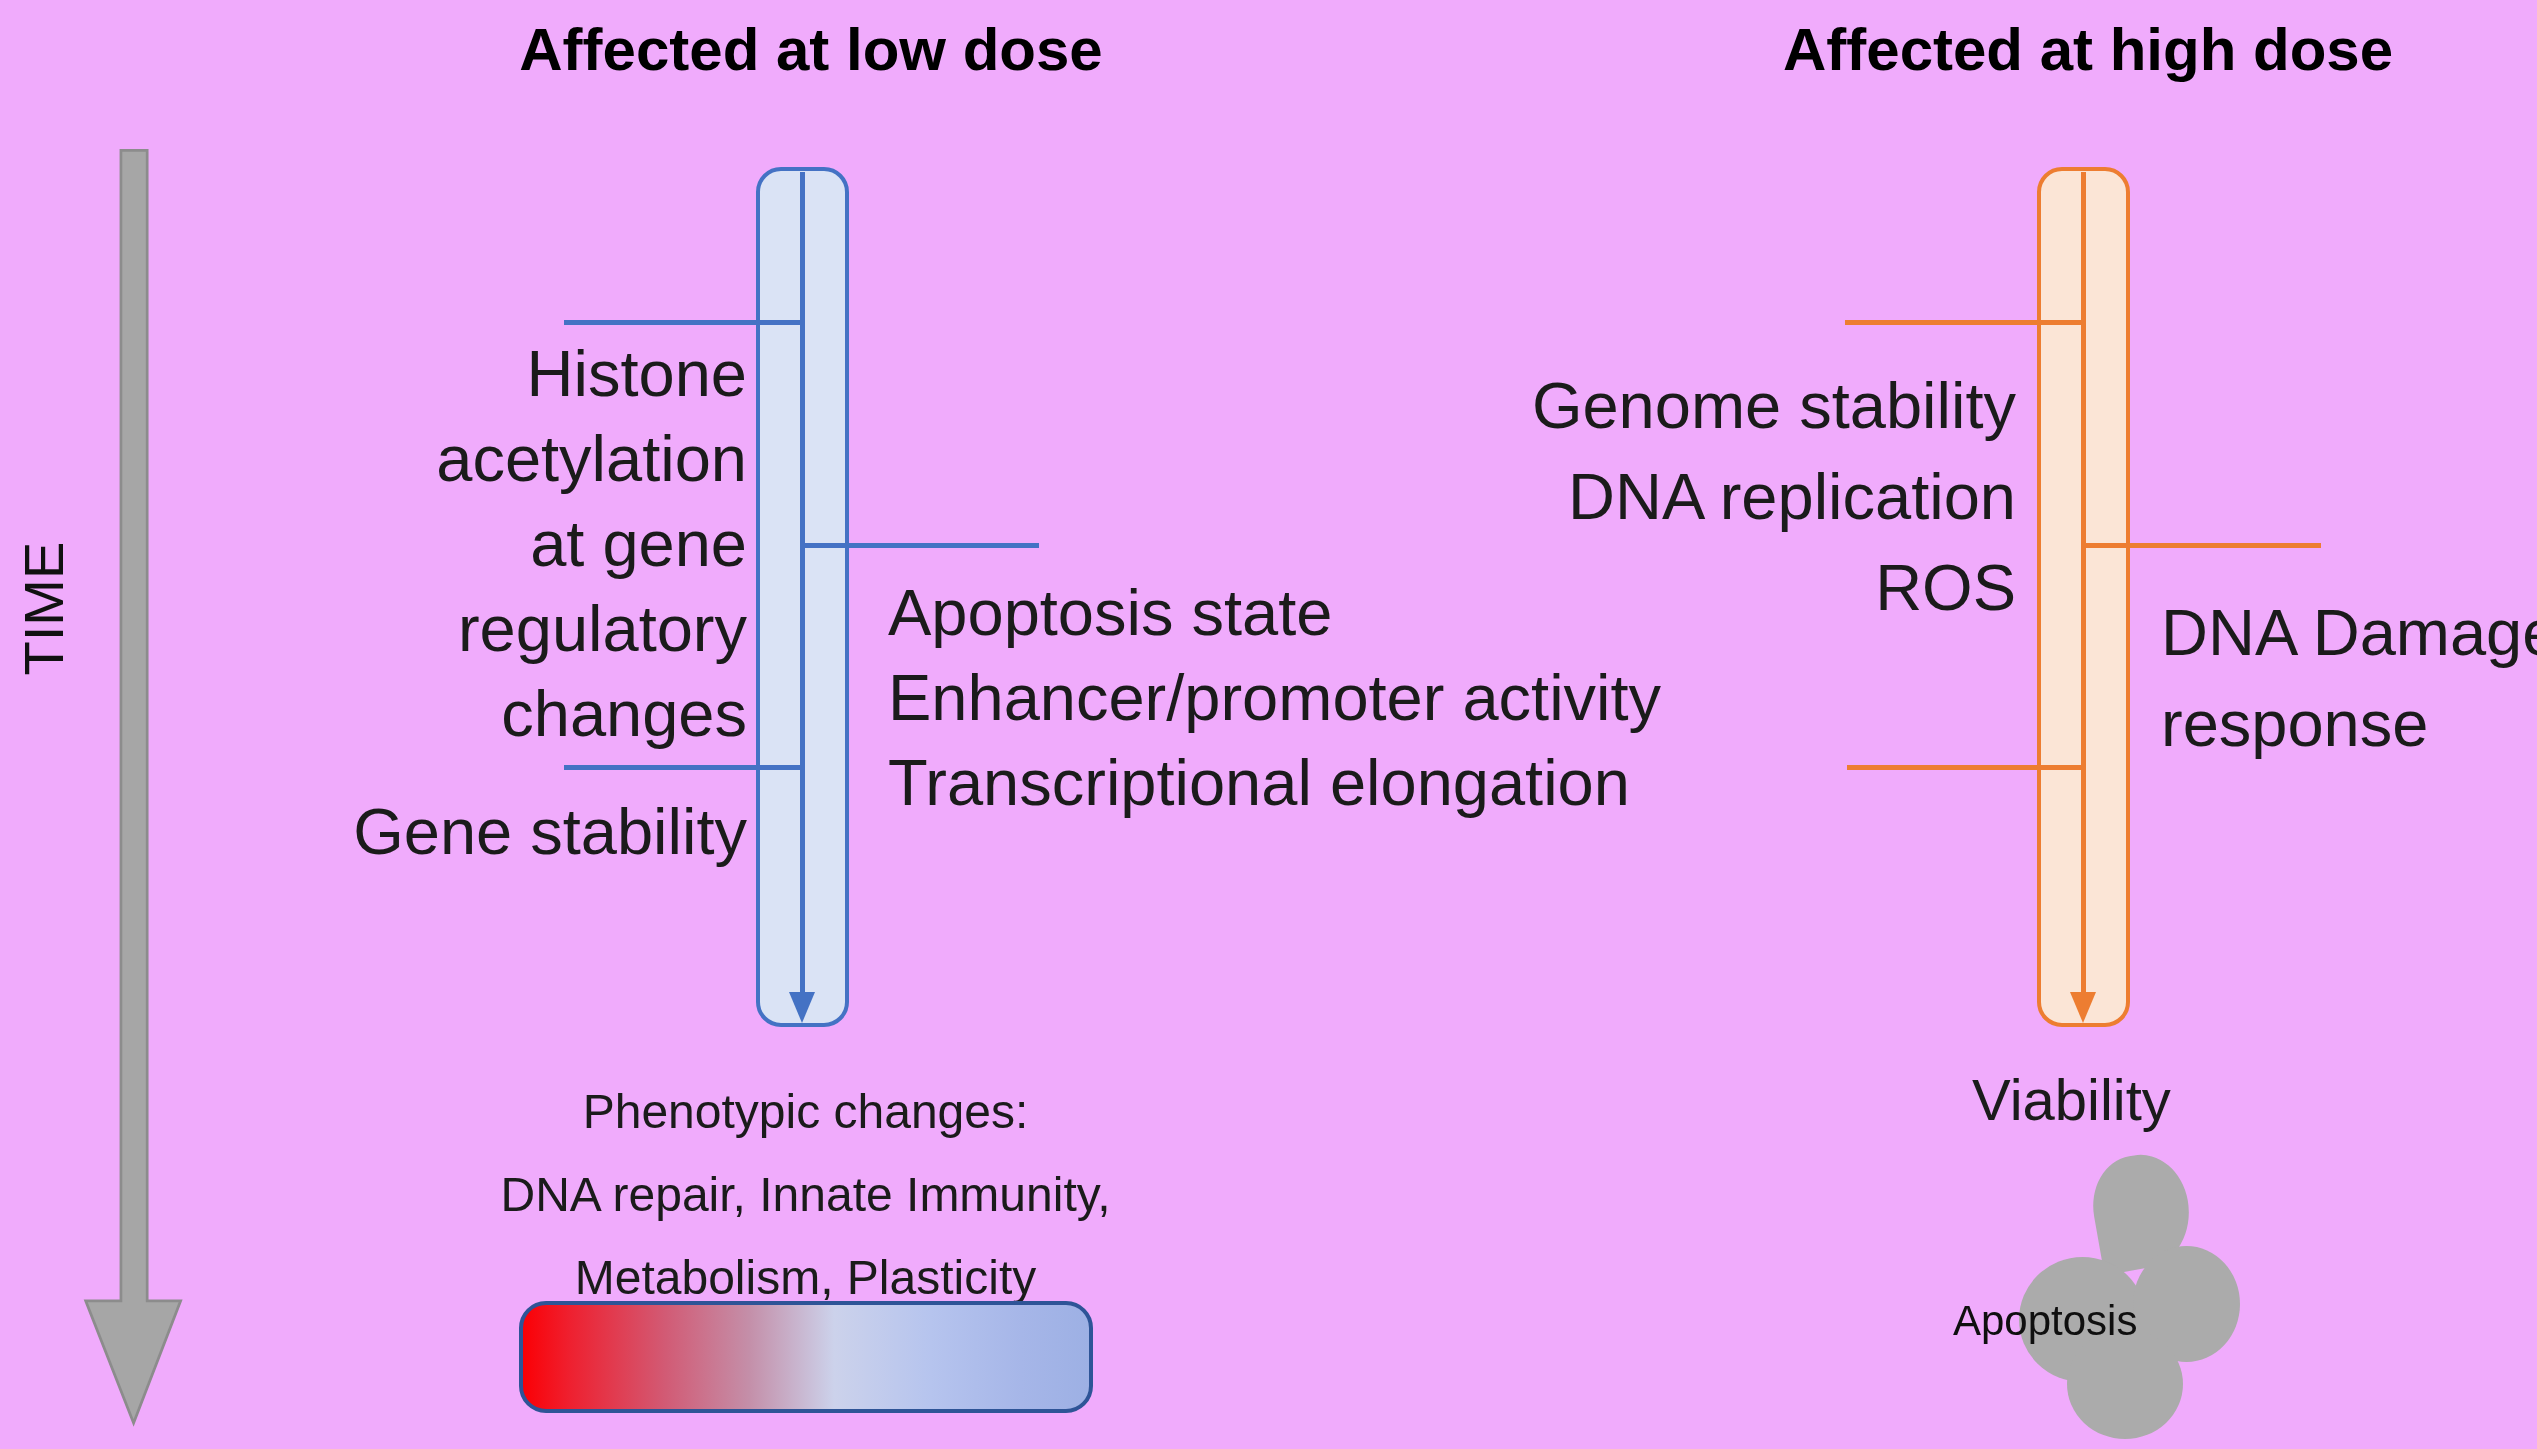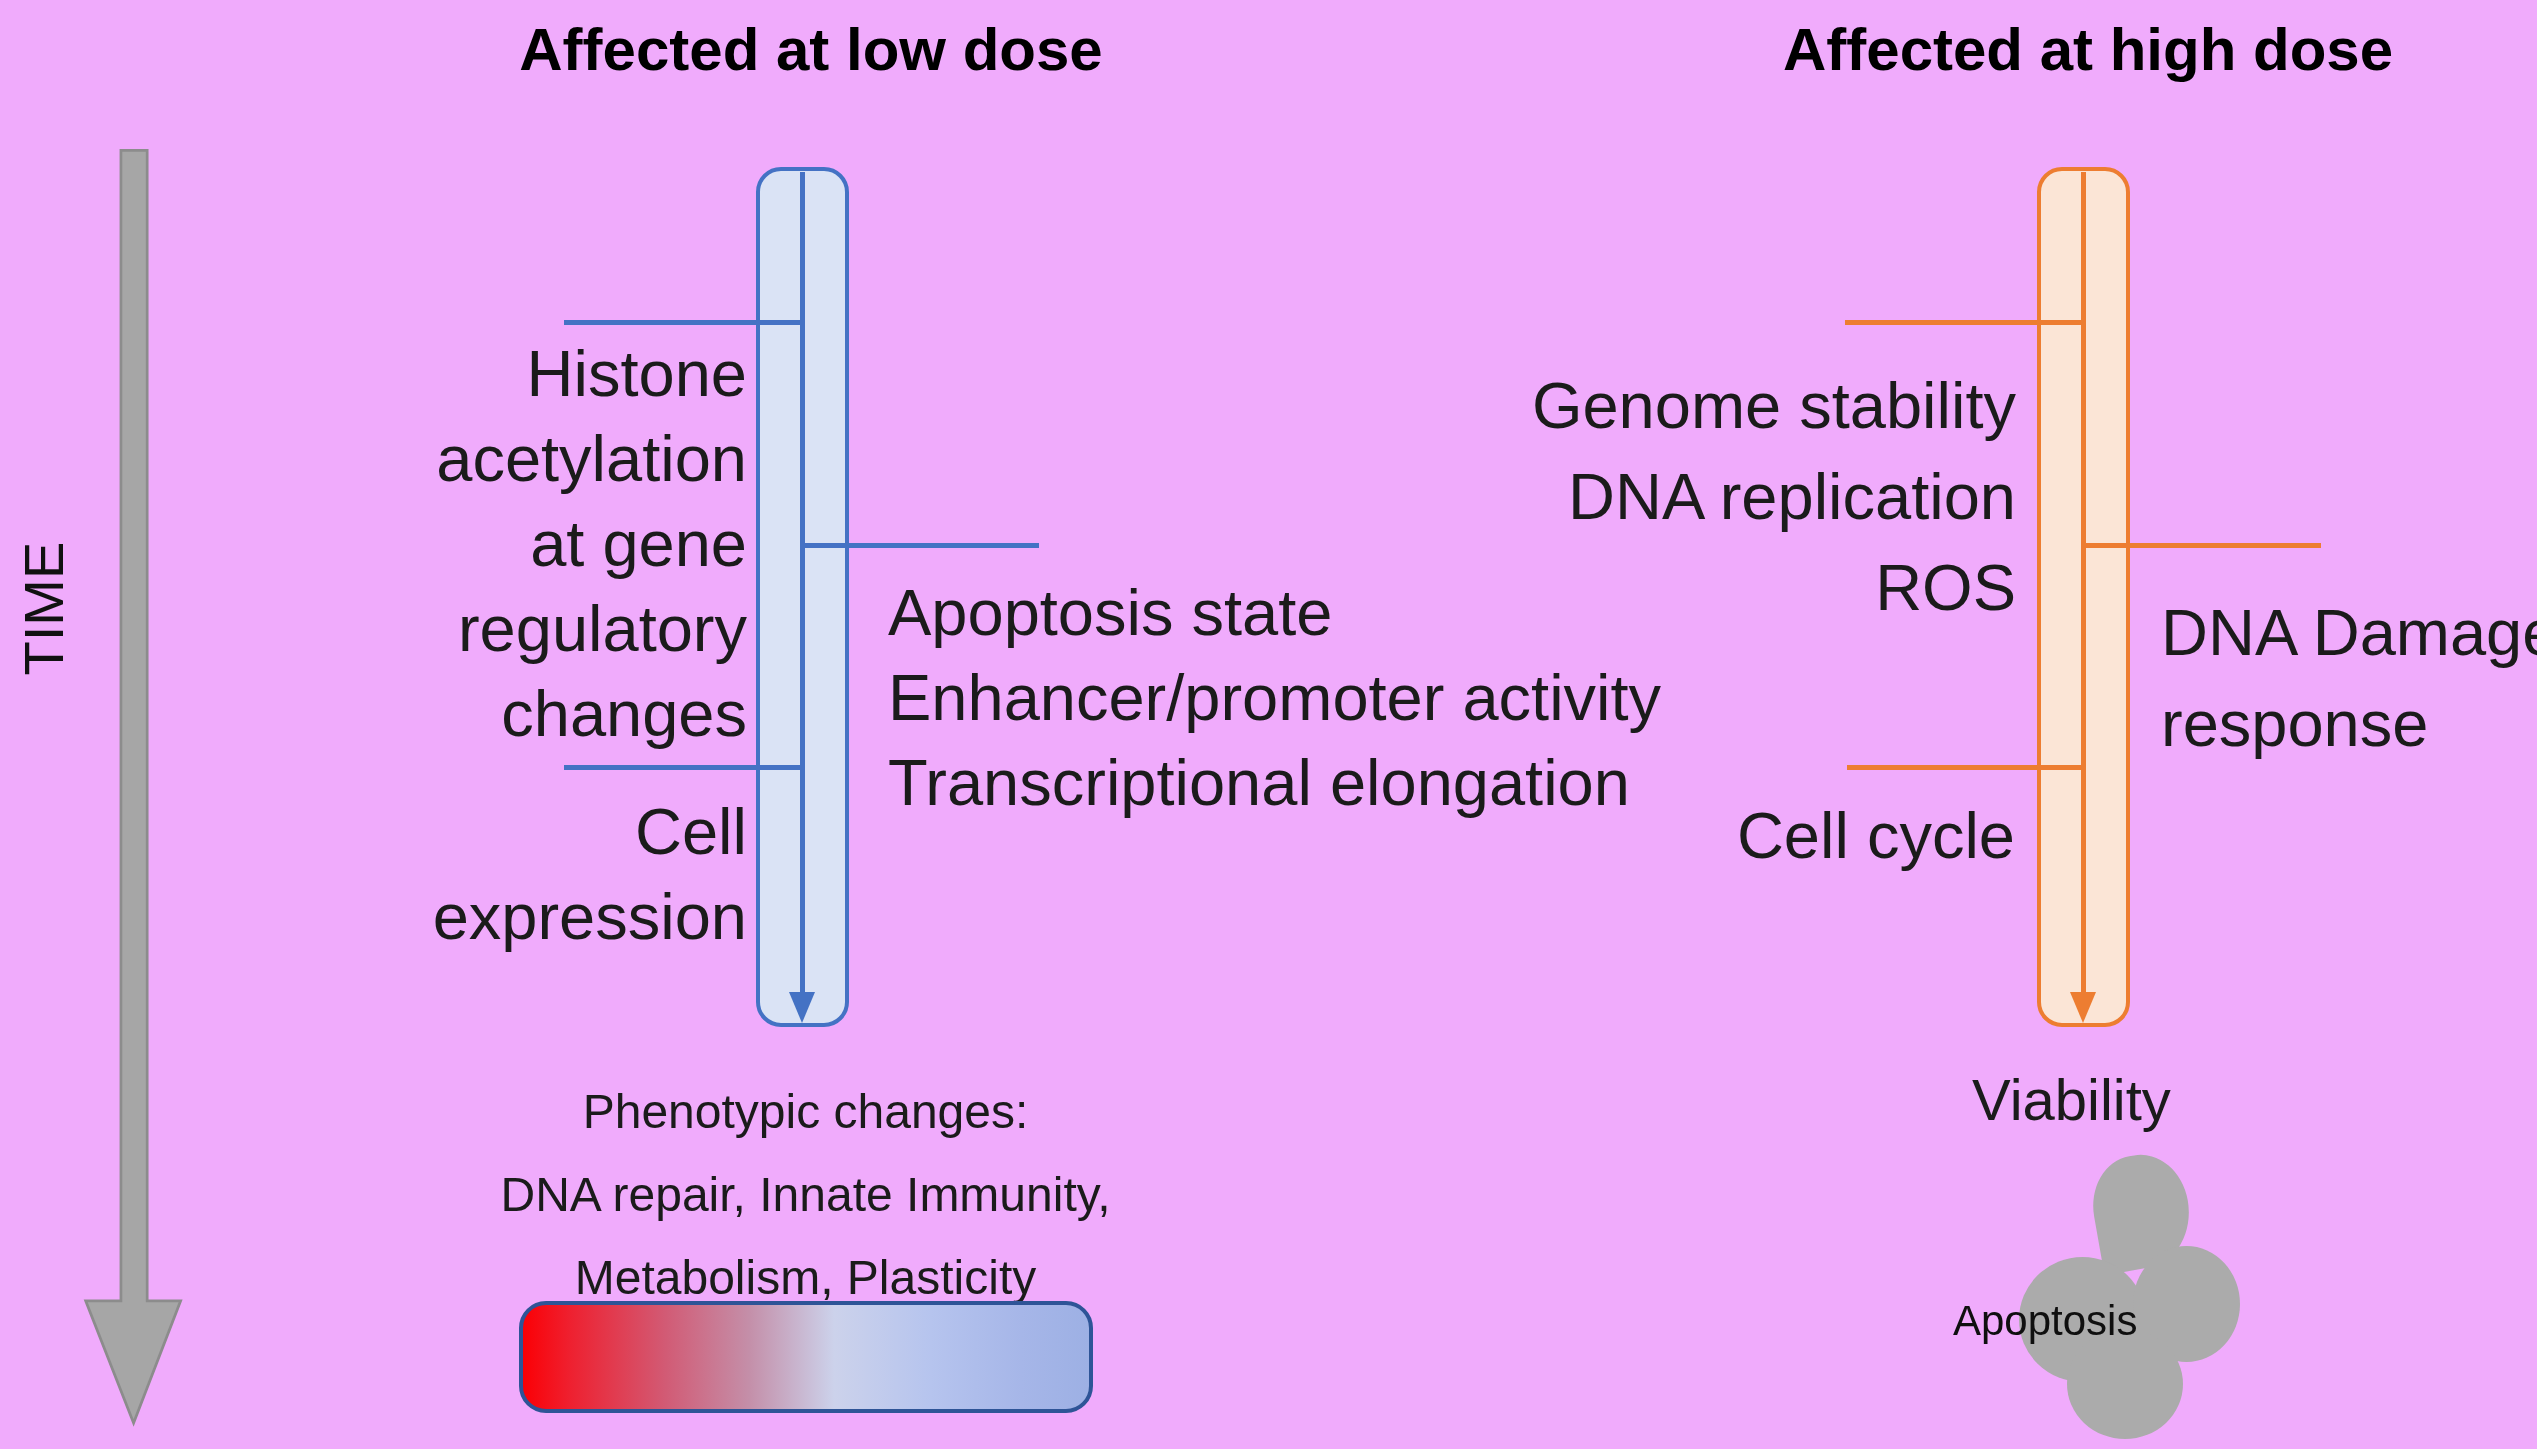--- a/index.html
+++ b/index.html
@@ -100,21 +100,21 @@
     <div>at gene regulatory</div>
     <div>changes</div>
   </div>
 
   <div class="lbl lbl-chromatin">
     <div>Apoptosis state</div>
     <div>Enhancer/promoter activity</div>
     <div>Transcriptional elongation</div>
   </div>
 
-  <div class="lbl lbl-gene-exp">Cell expression</div>
+  <div class="lbl lbl-gene-exp">Gene stability</div>
 
   <div class="lbl lbl-phenotype">
     <div>Phenotypic changes:</div>
     <div>DNA repair, Innate Immunity,</div>
     <div>Metabolism, Plasticity</div>
   </div>
 
   <div class="gradient-bar"></div>
 
   <div class="timeline-bar orange"></div>
@@ -128,21 +128,20 @@
     <div>Genome stability</div>
     <div>DNA replication</div>
     <div>ROS</div>
   </div>
 
   <div class="lbl lbl-ddr">
     <div>DNA Damage</div>
     <div>response</div>
   </div>
 
-  <div class="lbl lbl-cellcycle">Cell cycle</div>
 
   <div class="lbl lbl-viability">Viability</div>
 
   <div class="blob blob-tear"></div>
   <div class="blob blob-left"></div>
   <div class="blob blob-right"></div>
   <div class="blob blob-bottom"></div>
   <div class="lbl-apoptosis">Apoptosis</div>
 
 </div>

